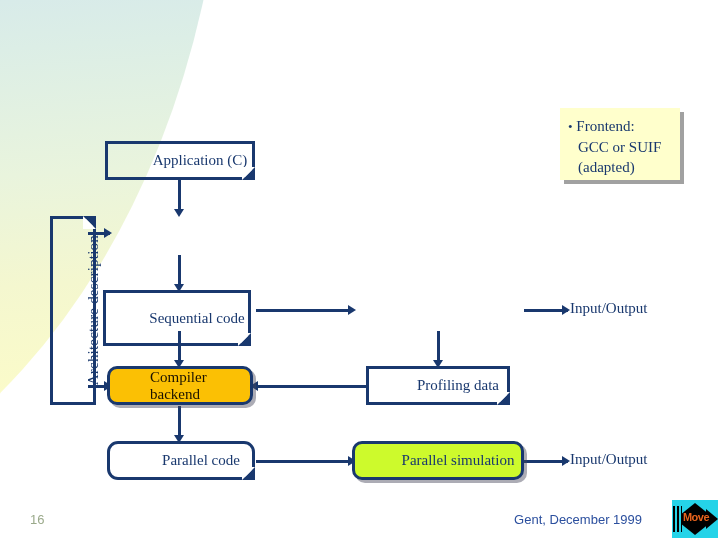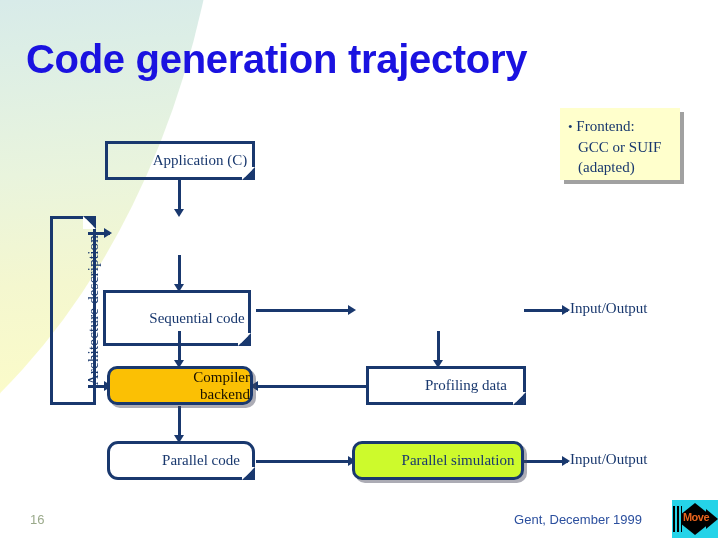--- a/index.html
+++ b/index.html
@@ -27,21 +27,21 @@
     font-family:"Liberation Sans", sans-serif;
     font-weight:bold;
     font-size:40px;
     line-height:46px;
     letter-spacing:-0.3px;
     color:#1a12e0;
     white-space:nowrap;
   }
 
   
-  .node{position:absolute;box-sizing:border-box;display:flex;align-items:center;justify-content:center;text-align:right;padding-left:40px;}
+  .node{position:absolute;box-sizing:border-box;display:flex;align-items:center;justify-content:center;text-align:left;padding-left:40px;}
 
   
   .doc{
     border:3px solid #19386e;
     background:transparent;
     color:#19386e;
     font-size:15px;
   }
   .doc .fold{
     position:absolute;right:-3px;bottom:-3px;
@@ -133,21 +133,20 @@
   .logo .word{position:absolute;left:9px;top:11px;width:30px;text-align:center;
      font-family:"Liberation Sans", sans-serif;font-size:11px;font-weight:bold;color:#e8631c;letter-spacing:-0.5px;}
 </style>
 </head>
 <body>
 
 <div id="slide">
 
   <div class="bg-blob"></div>
 
-  <div class="title">Code generation trajectory</div>
 
   <div class="note" style="left:560px;top:108px;width:120px;height:72px;">
     <span class="bullet">•</span>
     <span>Frontend:</span><br>
     <span style="margin-left:10px">GCC or SUIF</span><br>
     <span style="margin-left:10px">(adapted)</span>
   </div>
 
   <div class="conn v" style="left:178px;top:180px;height:32px;"></div>
   <div class="arrow arrow-d" style="left:174px;top:209px;"></div>
@@ -208,21 +207,21 @@
     <span>Compiler backend</span>
   </div>
 
   <div class="node doc" style="left:107px;top:441px;width:148px;height:39px;border-radius:11px;">
     <span>Parallel code</span>
     <span class="fold"></span>
     <span class="foldcut"></span>
   </div>
 
 
-  <div class="node doc" style="left:366px;top:366px;width:160px;height:39px;">
+  <div class="node doc" style="left:366px;top:366px;width:144px;height:39px;">
     <span>Profiling data</span>
     <span class="fold"></span>
     <span class="foldcut"></span>
   </div>
 
   <div class="node proc lime" style="left:352px;top:441px;width:172px;height:39px;">
     <span>Parallel simulation</span>
   </div>
 
   <div class="plain" style="left:570px;top:300px;">Input/Output</div>

